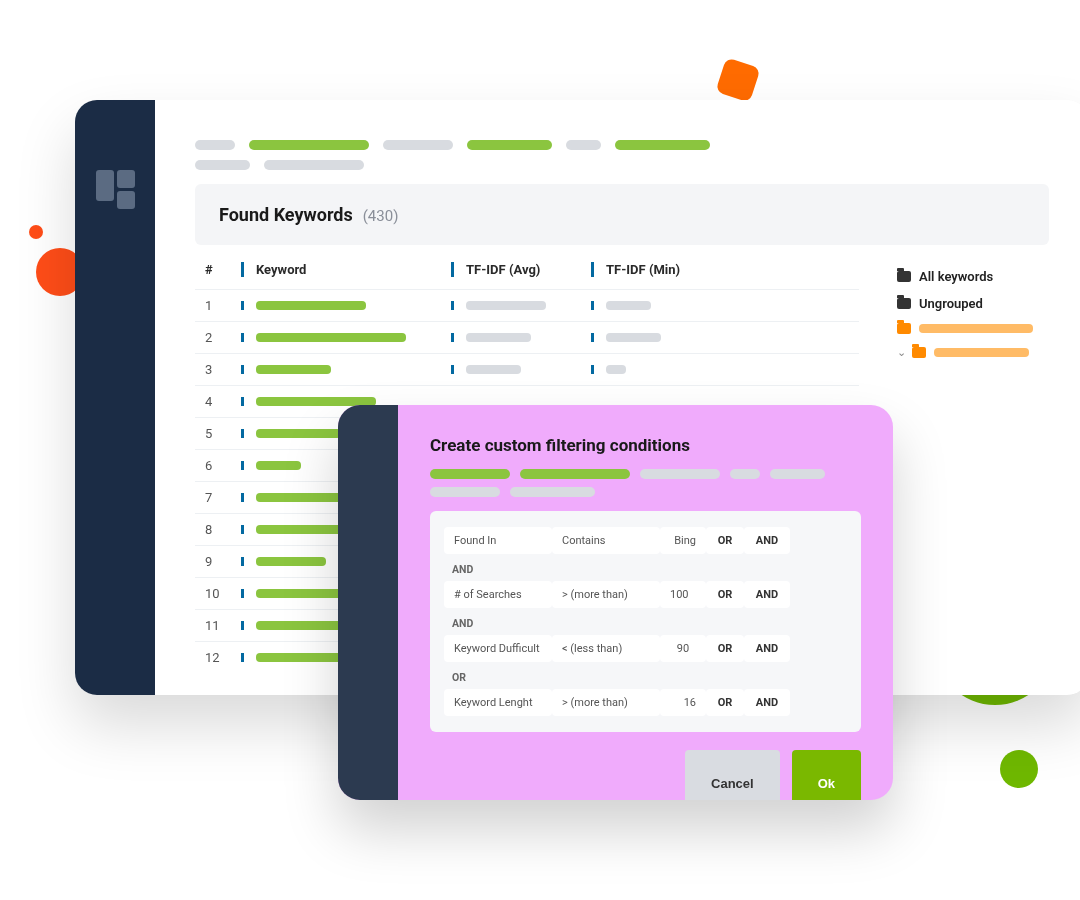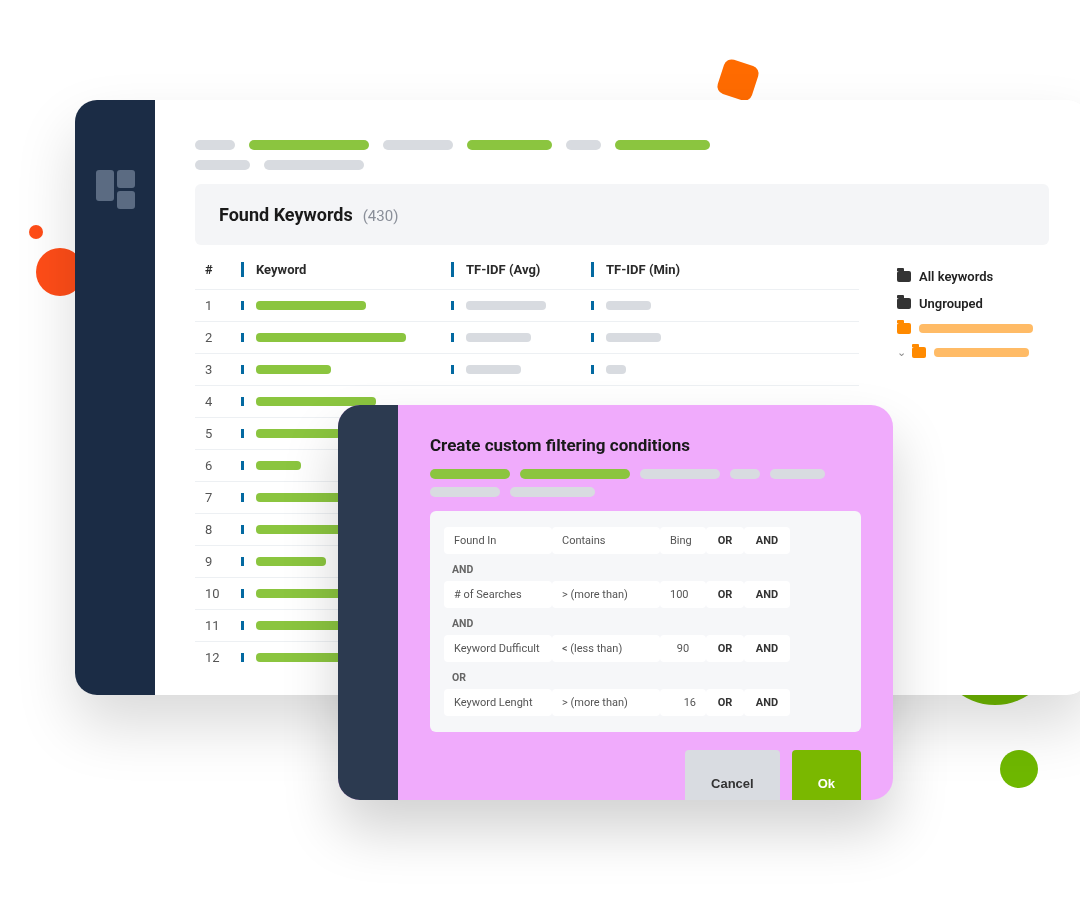--- a/index.html
+++ b/index.html
@@ -398,21 +398,21 @@
     </div>
     <div class="pill-row" style="gap:10px;margin-bottom:14px">
       <div class="pill gray" style="width:70px"></div>
       <div class="pill gray" style="width:85px"></div>
     </div>
 
     <div class="filter-box" id="filter-rows">
         <div class="frow">
           <div class="fcell">Found In</div>
           <div class="fcell">Contains</div>
-          <div class="fcell" style="text-align:left">Bing</div>
+          <div class="fcell" style="text-align:right">Bing</div>
           <div class="ftag">OR</div>
           <div class="ftag">AND</div>
         </div>
         <div class="conj">AND</div>
         <div class="frow">
           <div class="fcell"># of Searches</div>
           <div class="fcell">&gt; (more than)</div>
           <div class="fcell" style="">100</div>
           <div class="ftag">OR</div>
           <div class="ftag">AND</div>

